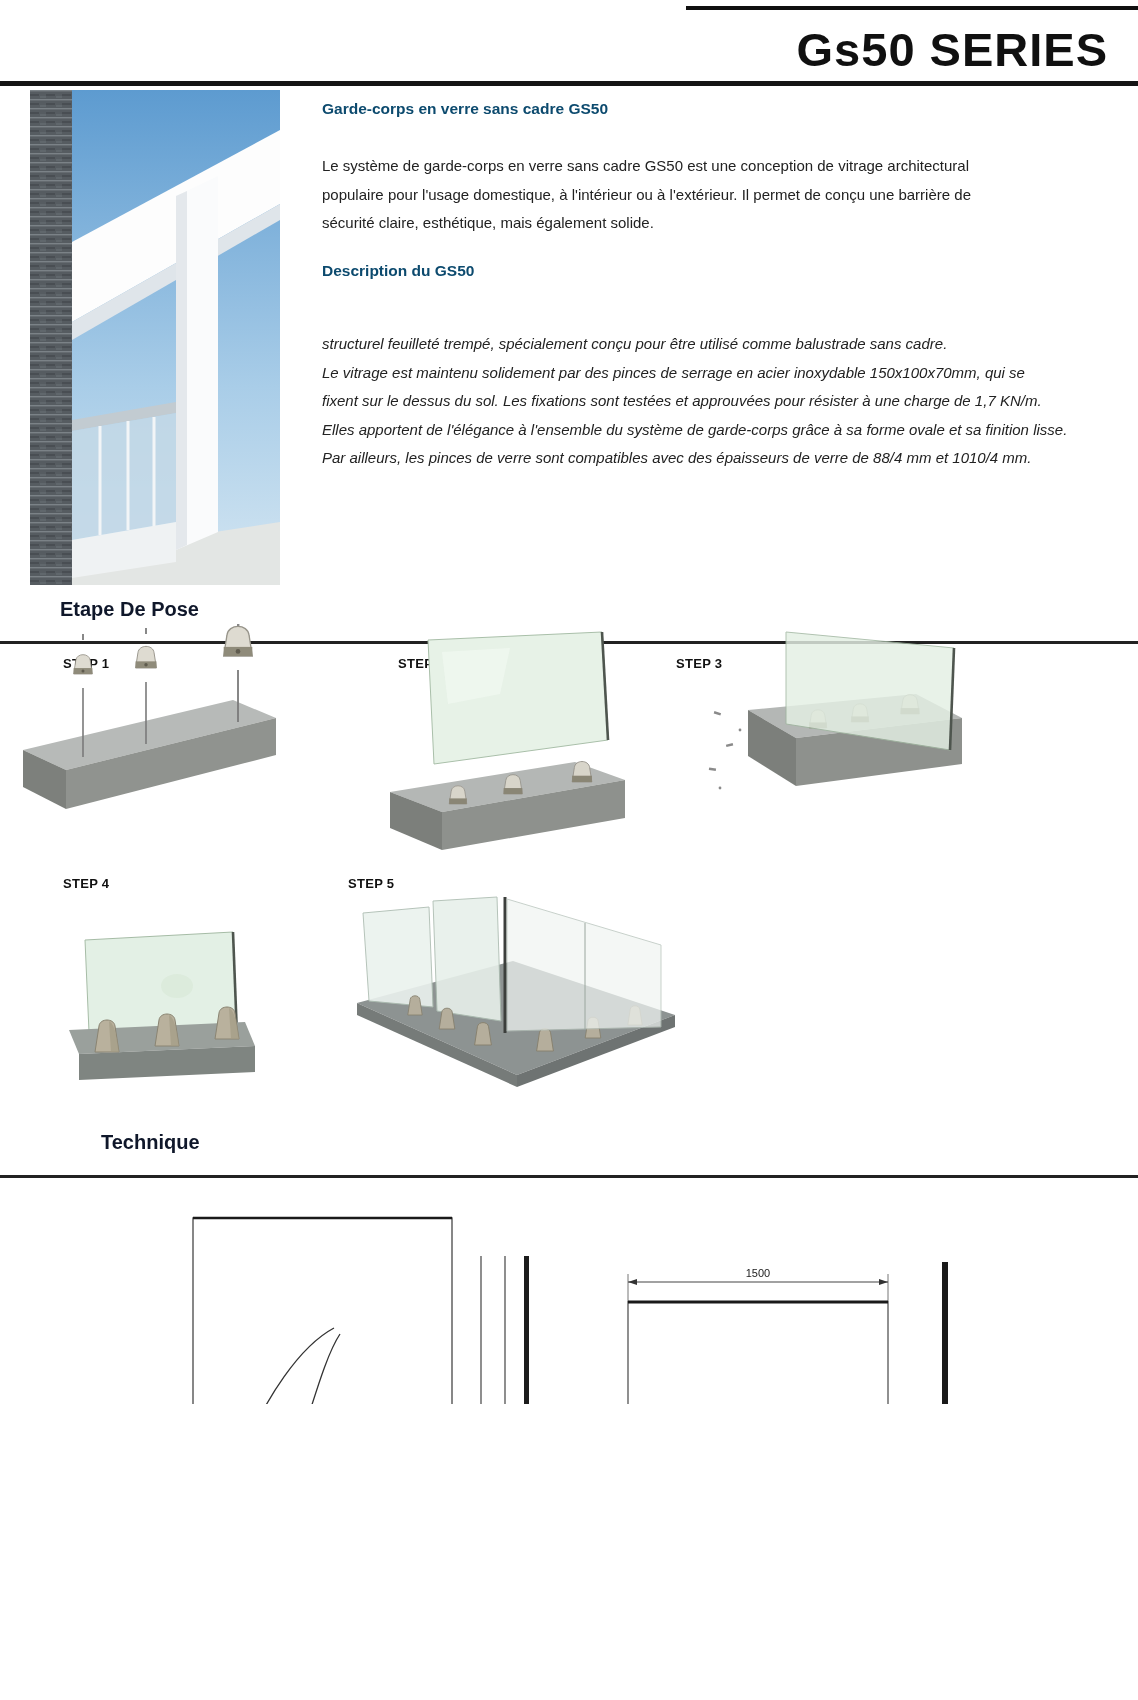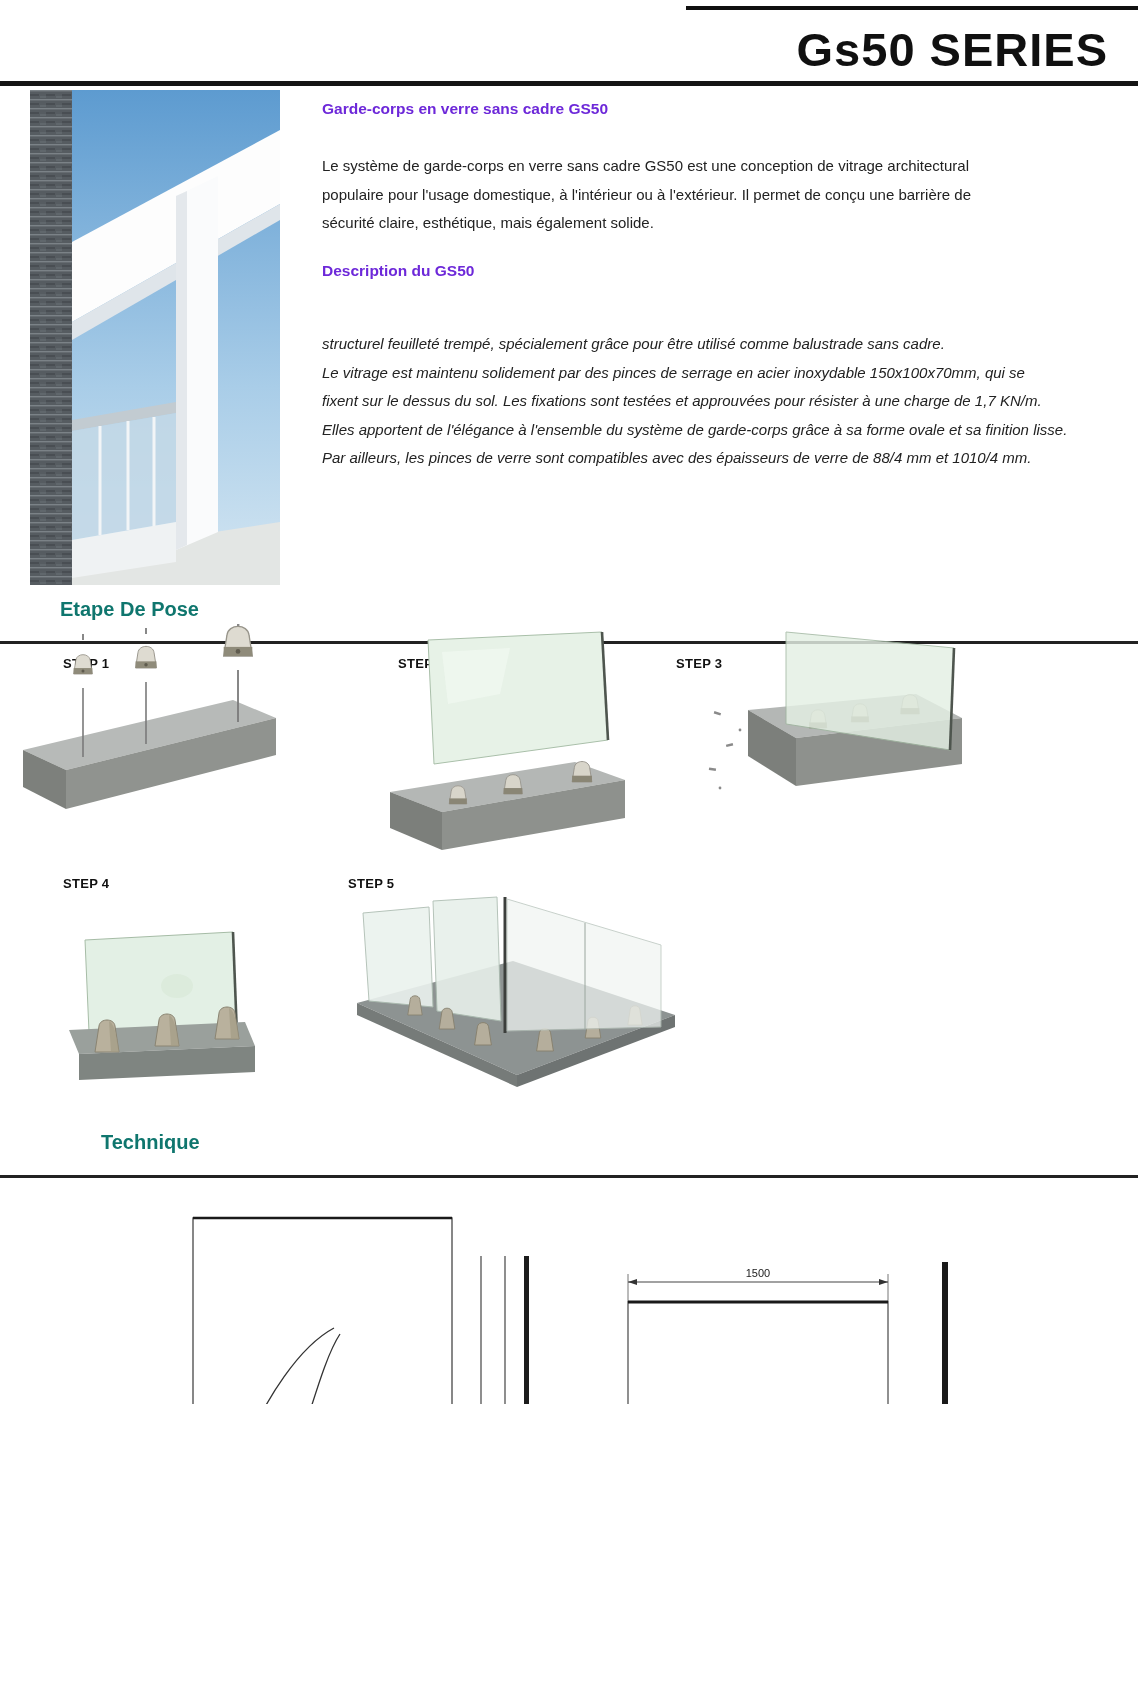--- a/index.html
+++ b/index.html
@@ -2,22 +2,22 @@
 <html><head>
 <meta charset="utf-8">
 <style>
   html,body{margin:0;padding:0;background:#ffffff;}
   #page{position:relative;width:1138px;height:1404px;background:#ffffff;overflow:hidden;
         font-family:"Liberation Sans",sans-serif;color:#1a1a1a;}
   .abs{position:absolute;}
   .t{position:absolute;white-space:nowrap;}
   .rule{position:absolute;left:0;right:0;background:#141414;}
   .h-main{font-size:47px;font-weight:bold;letter-spacing:1px;color:#101010;}
-  .h-sec{font-size:20px;font-weight:bold;color:#0f766e;}
-  .h-sub{font-size:15.5px;font-weight:bold;color:#6d28d9;}
+  .h-sec{font-size:20px;font-weight:bold;color:#0f172a;}
+  .h-sub{font-size:15.5px;font-weight:bold;color:#0c4a6e;}
   .body-text{font-size:15px;line-height:28.6px;color:#222;}
   .italic{font-style:italic;}
   .step-label{font-size:13px;font-weight:bold;color:#111;letter-spacing:.3px;}
   .footer-bar{position:absolute;left:0;right:0;background:#0b0b0b;overflow:hidden;}
   .footer-title{position:absolute;left:30px;top:14px;font-size:36px;font-weight:bold;color:#ffffff;letter-spacing:.4px;white-space:nowrap;}
   .footer-sub{position:absolute;left:88px;top:56px;font-size:15px;color:#efefef;letter-spacing:.3px;white-space:nowrap;}
   .watermark{font-weight:bold;letter-spacing:2px;line-height:1;font-family:"Liberation Sans",sans-serif;}
   svg{display:block;}
 </style>
 </head>
@@ -66,21 +66,21 @@
 
   <div class="abs body-text" style="left:322px;top:152px;">
     <div>Le système de garde-corps en verre sans cadre GS50 est une conception de vitrage architectural</div>
     <div>populaire pour l'usage domestique, à l'intérieur ou à l'extérieur. Il permet de conçu une barrière de</div>
     <div>sécurité claire, esthétique, mais également solide.</div>
   </div>
 
   <div class="t h-sub" style="left:322px;top:262px;">Description du GS50</div>
 
   <div class="abs body-text italic" style="left:322px;top:330px;">
-    <div>structurel feuilleté trempé, spécialement grâce pour être utilisé comme balustrade sans cadre.</div>
+    <div>structurel feuilleté trempé, spécialement conçu pour être utilisé comme balustrade sans cadre.</div>
     <div>Le vitrage est maintenu solidement par des pinces de serrage en acier inoxydable 150x100x70mm, qui se</div>
     <div>fixent sur le dessus du sol. Les fixations sont testées et approuvées pour résister à une charge de 1,7 KN/m.</div>
     <div>Elles apportent de l'élégance à l'ensemble du système de garde-corps grâce à sa forme ovale et sa finition lisse.</div>
     <div>Par ailleurs, les pinces de verre sont compatibles avec des épaisseurs de verre de 88/4 mm et 1010/4 mm.</div>
   </div>
 
   <div class="t h-sec" style="left:60px;top:598px;">Etape De Pose</div>
   <div class="rule" style="top:641px;height:3px;background:#222;"></div>
 
   <div class="t step-label" style="left:63px;top:656px;">STEP 1</div>

